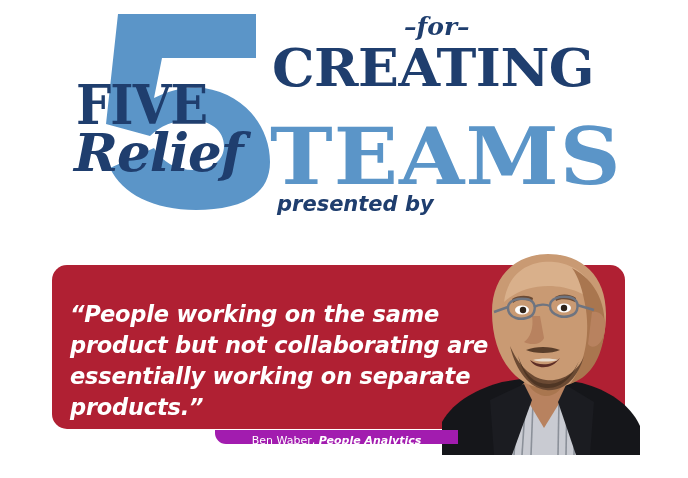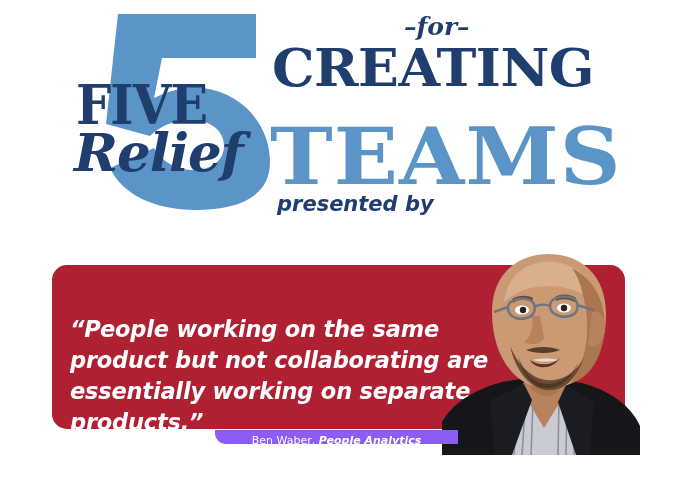--- a/index.html
+++ b/index.html
@@ -194,38 +194,38 @@
     top: 13px;
     width: 573px;
     height: 164px;
     background: #B02033;
     border-radius: 15px;
   }
 
   #quote-text {
     position: absolute;
     left: 70px;
-    top: 62px;
+    top: 47px;
     width: 420px;
     font-family: "DejaVu Sans", "Liberation Sans", sans-serif;
     font-style: italic;
     font-weight: bold;
     font-size: 22.5px;
     line-height: 31px;
     color: #ffffff;
     letter-spacing: -0.2px;
   }
 
   #attribution-bar {
     position: absolute;
     left: 215px;
     top: 430px;
     width: 243px;
     height: 14px;
-    background: #8b5cf6;
+    background: #a21caf;
     border-bottom-left-radius: 11px;
     border-top-right-radius: 0px;
   }
   #attribution-text {
     position: absolute;
     left: 0; top: 0;
     width: 243px;
     height: 22px;
     line-height: 22px;
     text-align: center;

